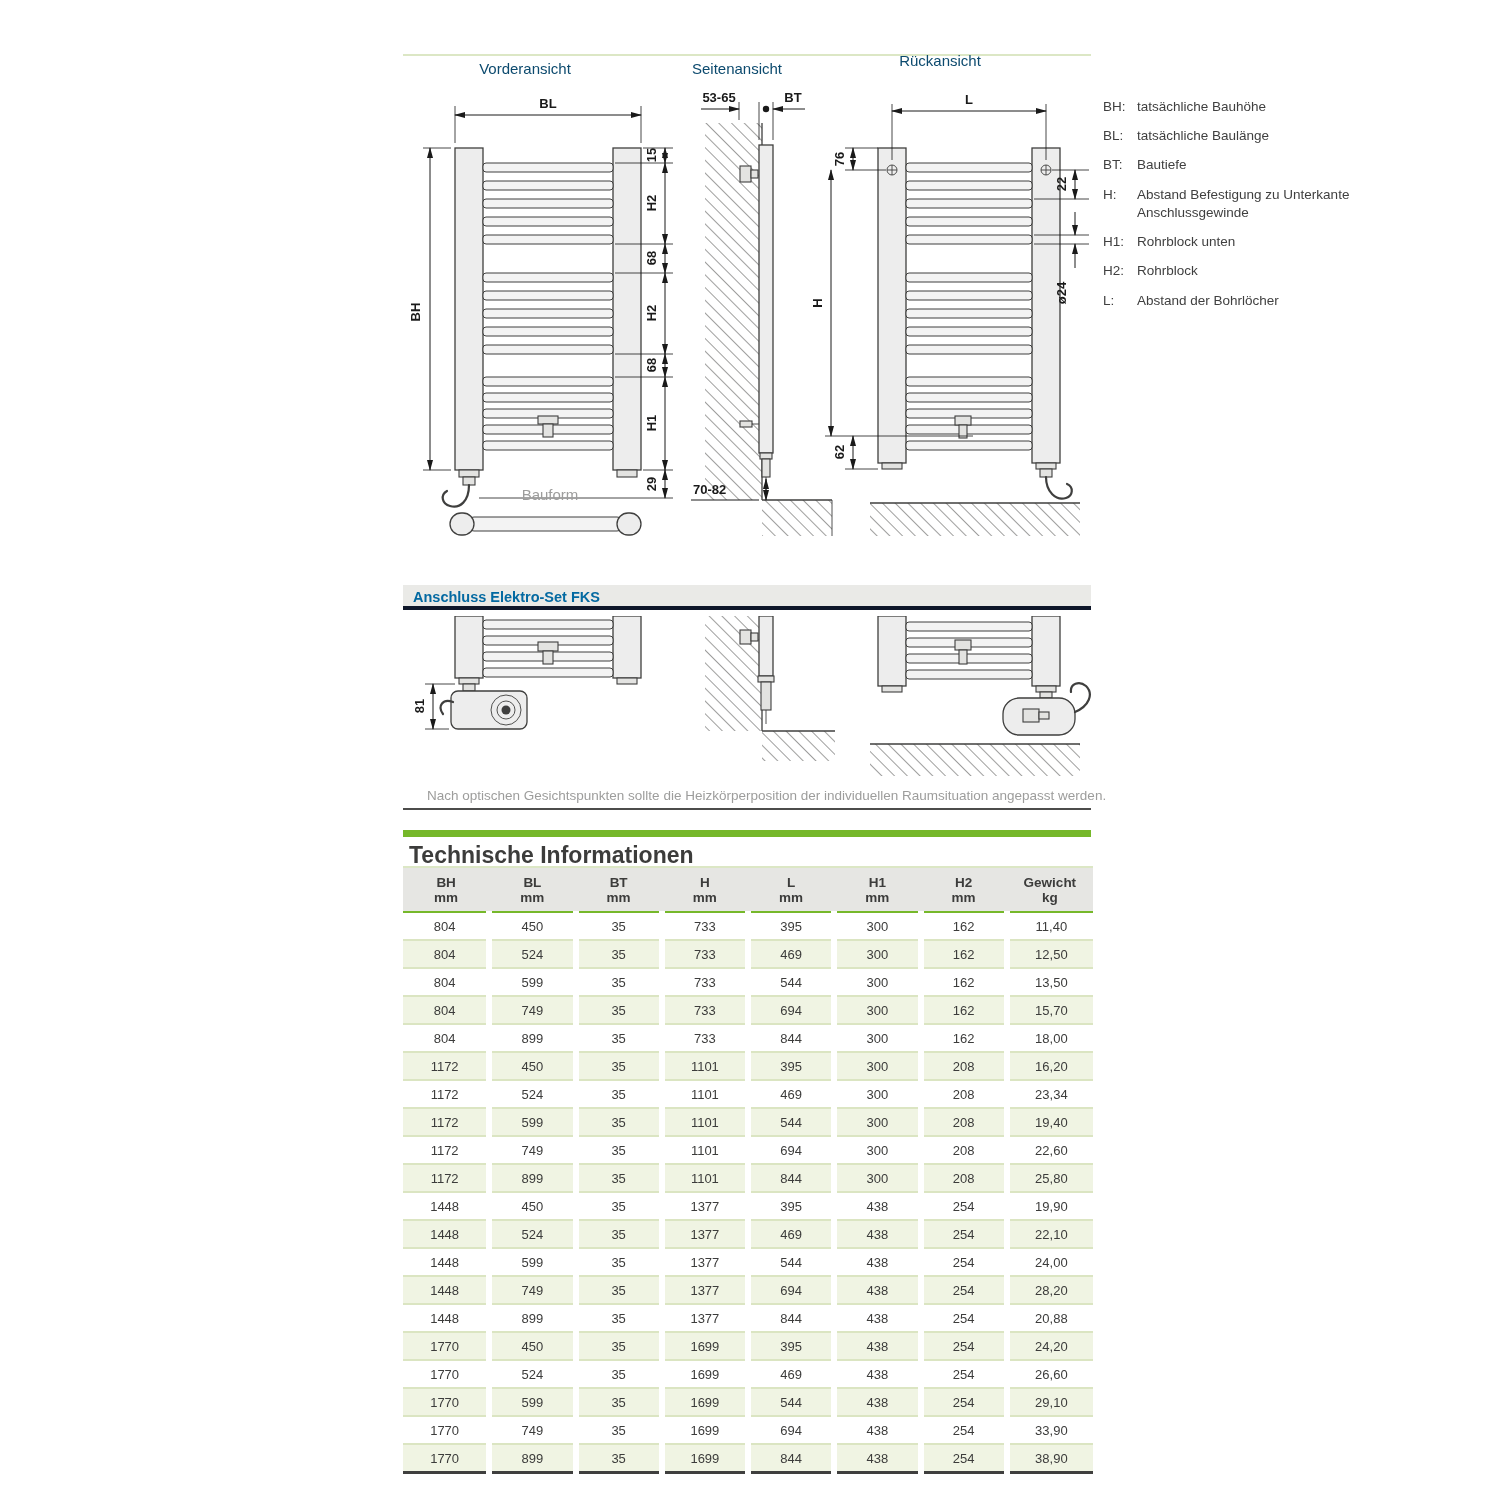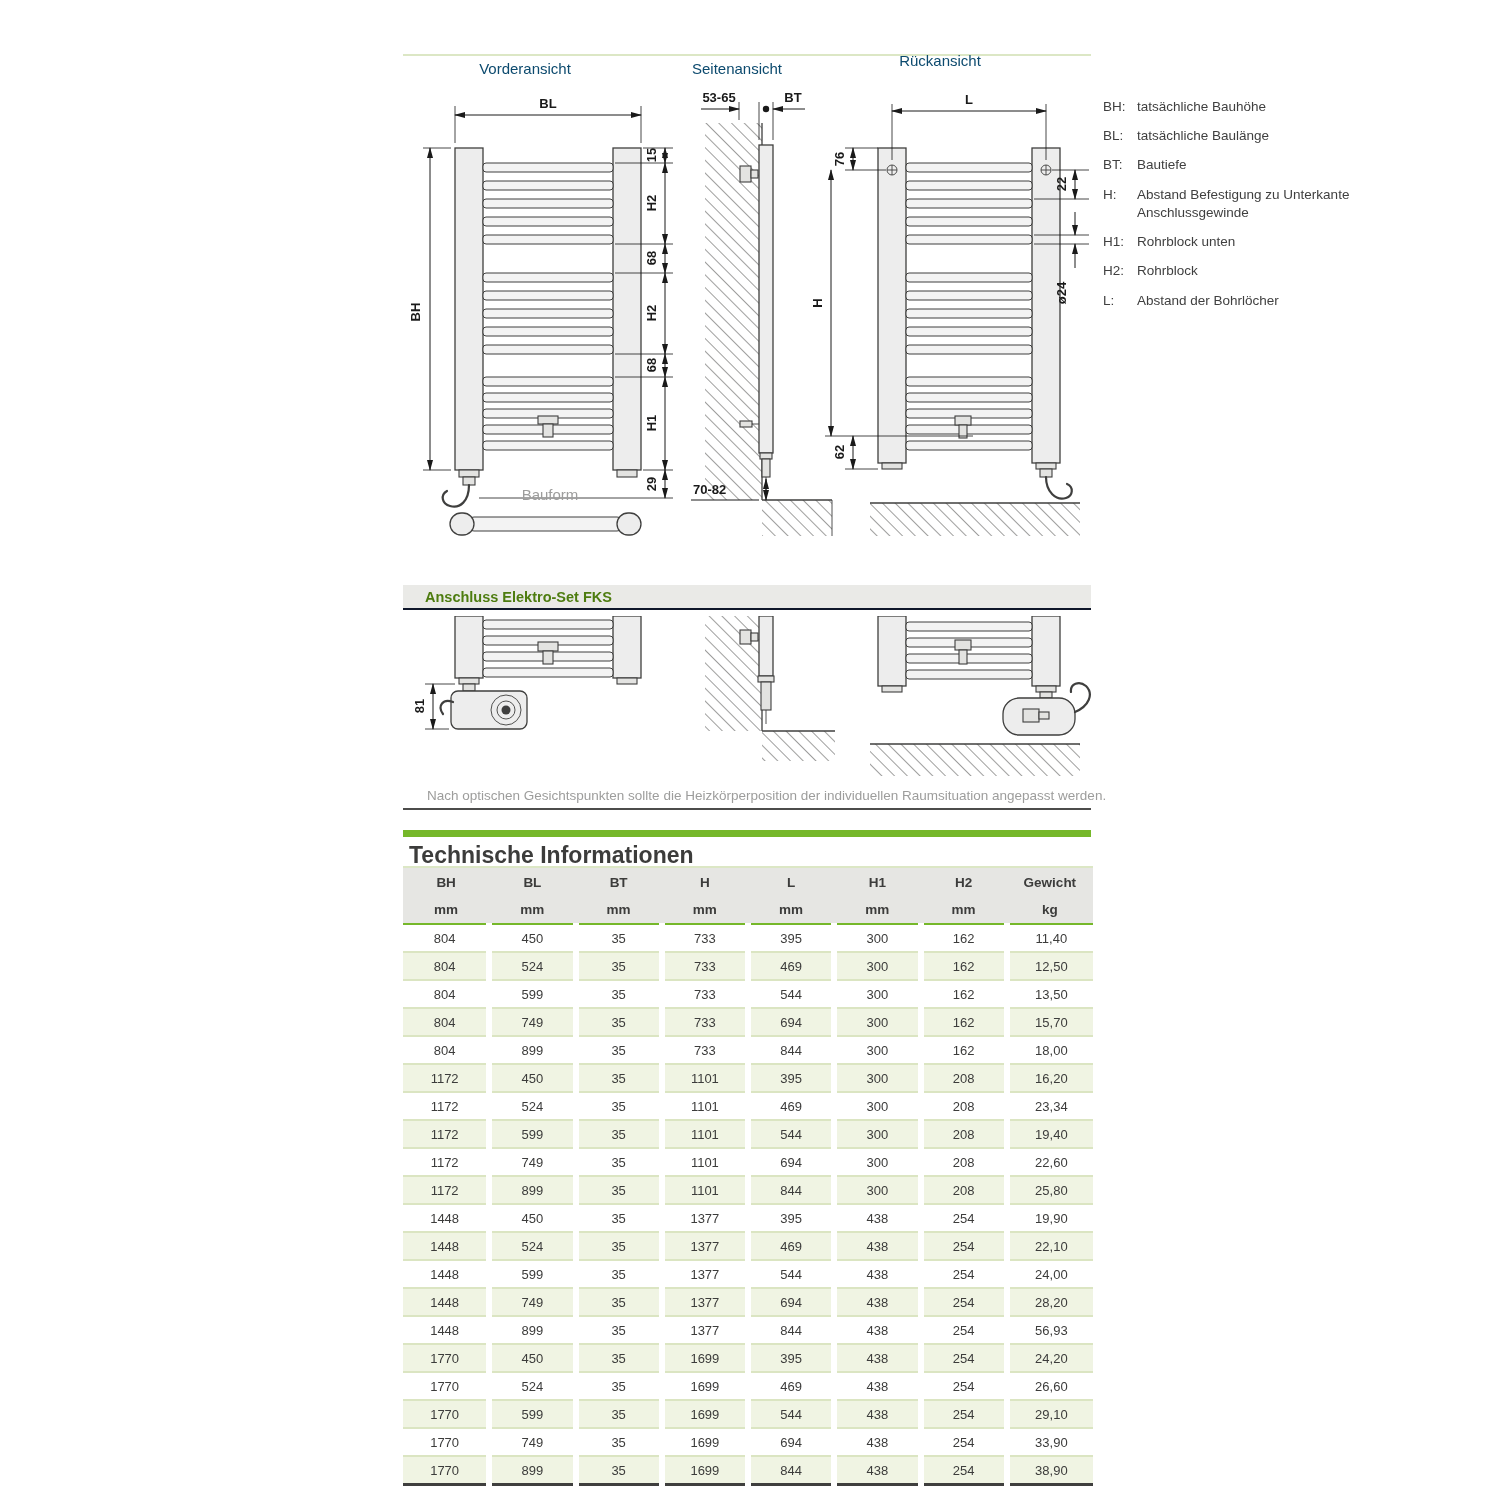--- a/index.html
+++ b/index.html
@@ -7,31 +7,31 @@
           font-family:"Liberation Sans",sans-serif;color:#3c3c3b;}
   .abs{position:absolute;}
   .paleline{background:#dce7c5;height:2px;}
   .viewtitle{font-size:15px;color:#0c4a6e;text-align:center;width:200px;}
   
   .legend{width:300px;font-size:13.5px;color:#404040;line-height:1.35;}
   .legend-item{display:flex;margin-bottom:11px;}
   .legend-key{width:34px;flex:0 0 34px;}
   .legend-text{flex:1;}
   
-  .fksbar{background:#eaeae7;border-bottom:2px solid #0f172a;height:25px;line-height:25px;
-          font-size:14.5px;font-weight:bold;color:#4d7c0f;padding-left:22px;box-sizing:border-box;}
+  .fksbar{background:#eaeae7;border-bottom:4px solid #0f172a;height:25px;line-height:25px;
+          font-size:14.5px;font-weight:bold;color:#0369a1;padding-left:10px;box-sizing:border-box;}
   .note{font-size:13.5px;color:#9d9d9c;margin-left:24px;}
   .darkline{background:#4c4c4b;height:2px;}
   .greenbar{background:#76b82a;height:7px;}
   .tabletitle{font-size:23px;font-weight:bold;color:#3c3c3b;}
   
   table.tech{border-collapse:collapse;width:690px;table-layout:fixed;border-bottom:3px solid #3f3f3e;}
   table.tech th{background:#e6e6e3;border-top:2px solid #dce7c5;border-bottom:2px solid #76b82a;
                 font-size:13.5px;font-weight:bold;color:#3c3c3b;padding:7px 0 6px 0;}
-  table.tech th .unit{font-weight:bold;margin-top:12px;}
+  table.tech th .unit{font-weight:bold;margin-top:0;}
   table.tech td{font-size:13px;color:#3c3c3b;text-align:center;height:24px;
                 border-bottom:2px solid #dbe5c2;border-left:6px solid #ffffff;}
   table.tech td:first-child{border-left:none;}
   table.tech tr.alt td{background:#f0f4e3;}
   
   .ln{stroke:#3f3f3e;stroke-width:1.3;fill:none;}
   .thin{stroke:#3f3f3e;stroke-width:0.9;fill:none;}
   .rail{fill:#ededed;stroke:#3f3f3e;stroke-width:1.3;}
   .tube{fill:#f3f3f3;stroke:#3f3f3e;stroke-width:1;}
   .detail{fill:#e3e3e1;stroke:#3f3f3e;stroke-width:1.1;}
@@ -536,21 +536,21 @@
           <td>28,20</td>
         </tr>
         <tr>
           <td>1448</td>
           <td>899</td>
           <td>35</td>
           <td>1377</td>
           <td>844</td>
           <td>438</td>
           <td>254</td>
-          <td>56,93</td>
+          <td>20,88</td>
         </tr>
         <tr class="alt">
           <td>1770</td>
           <td>450</td>
           <td>35</td>
           <td>1699</td>
           <td>395</td>
           <td>438</td>
           <td>254</td>
           <td>24,20</td>

